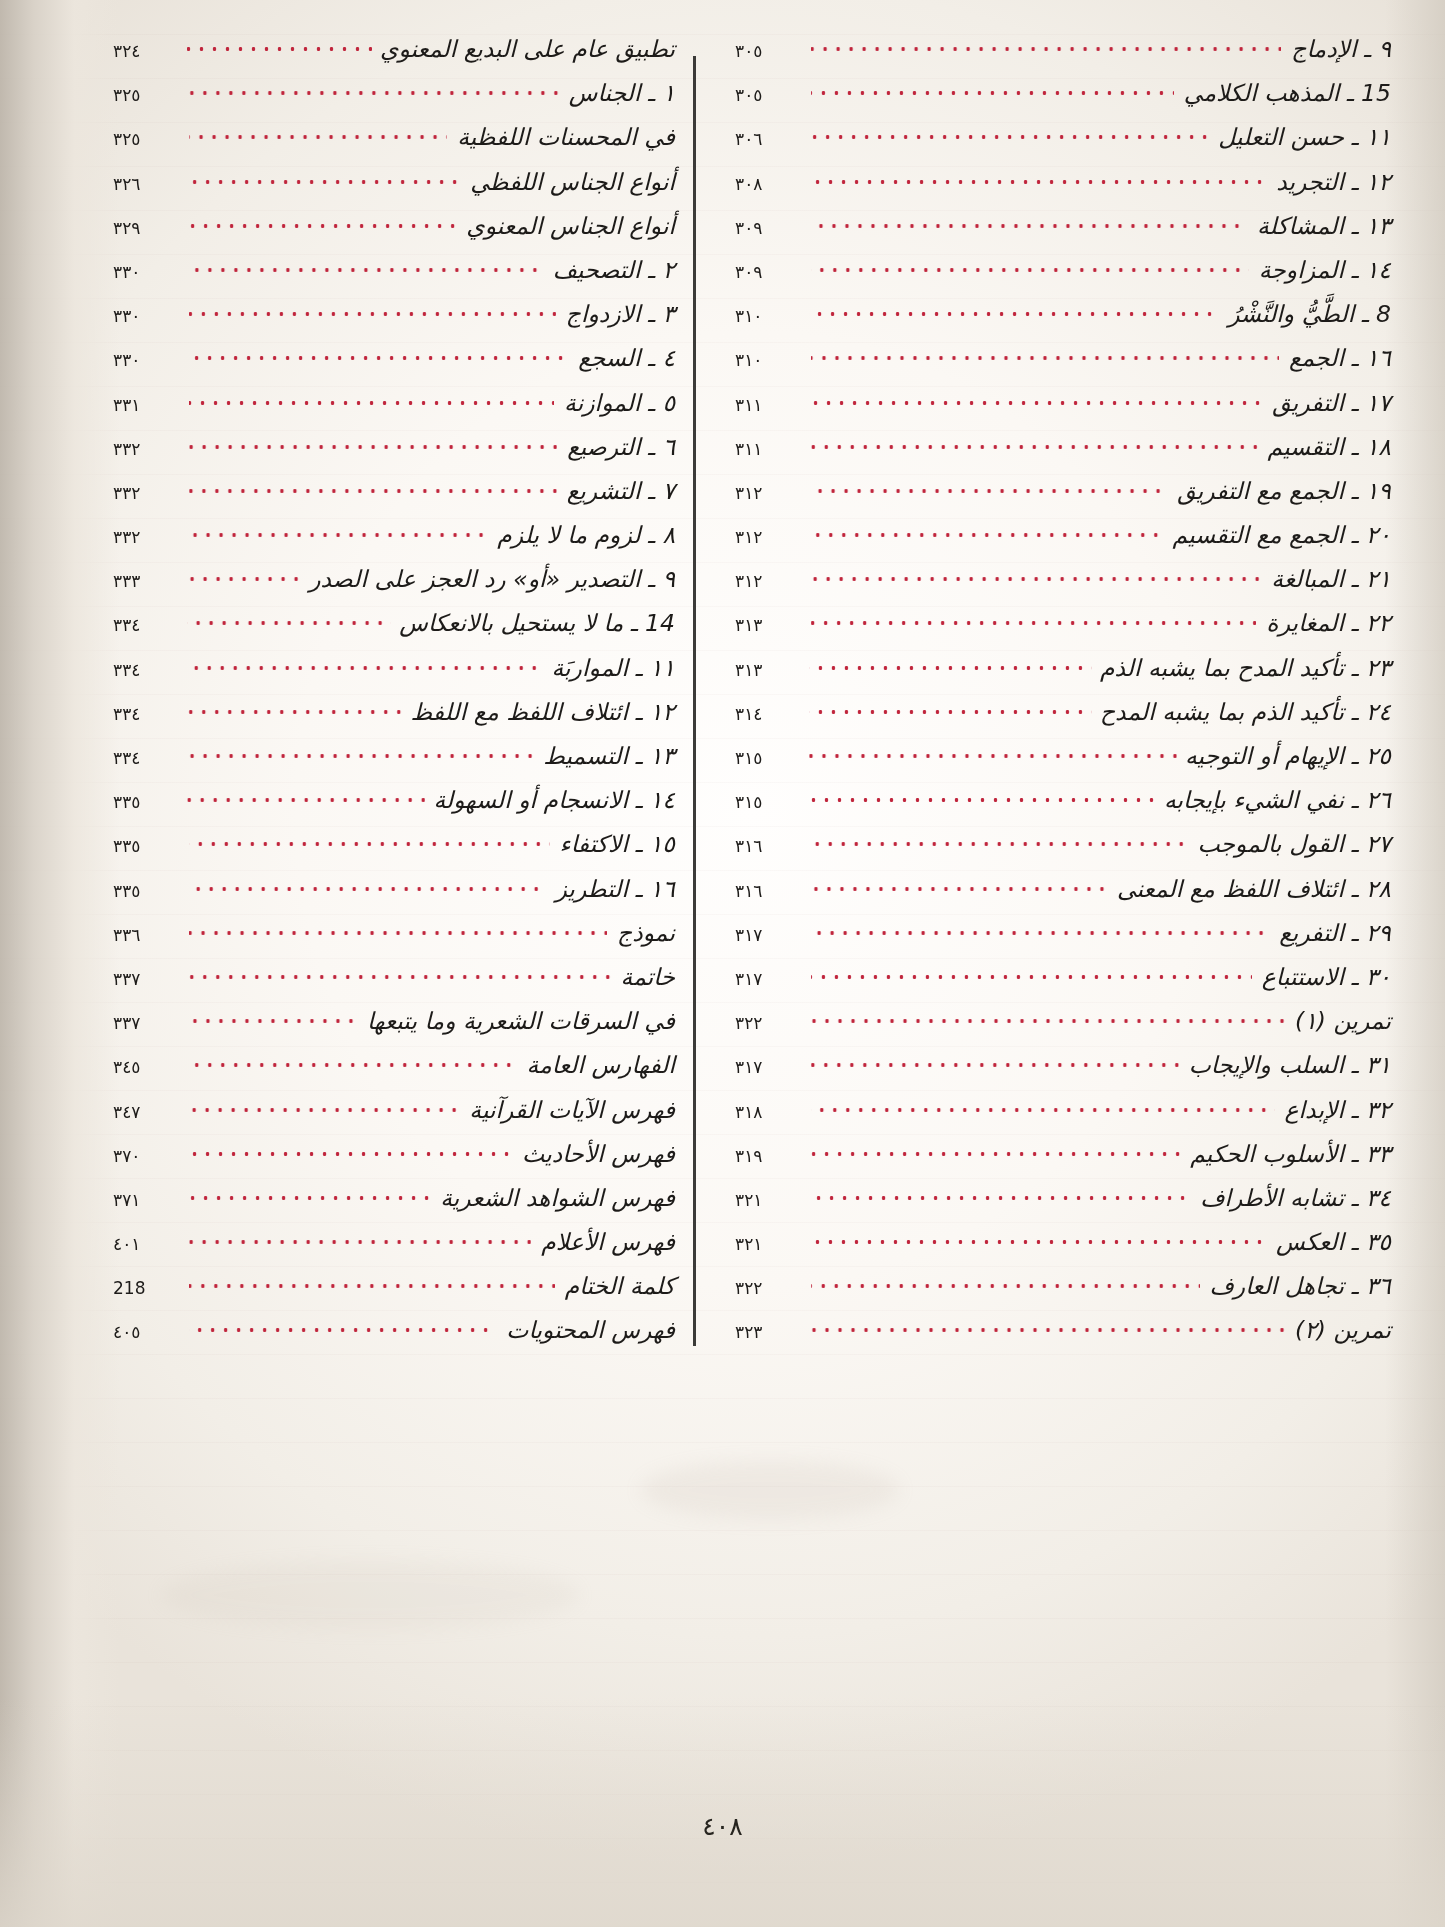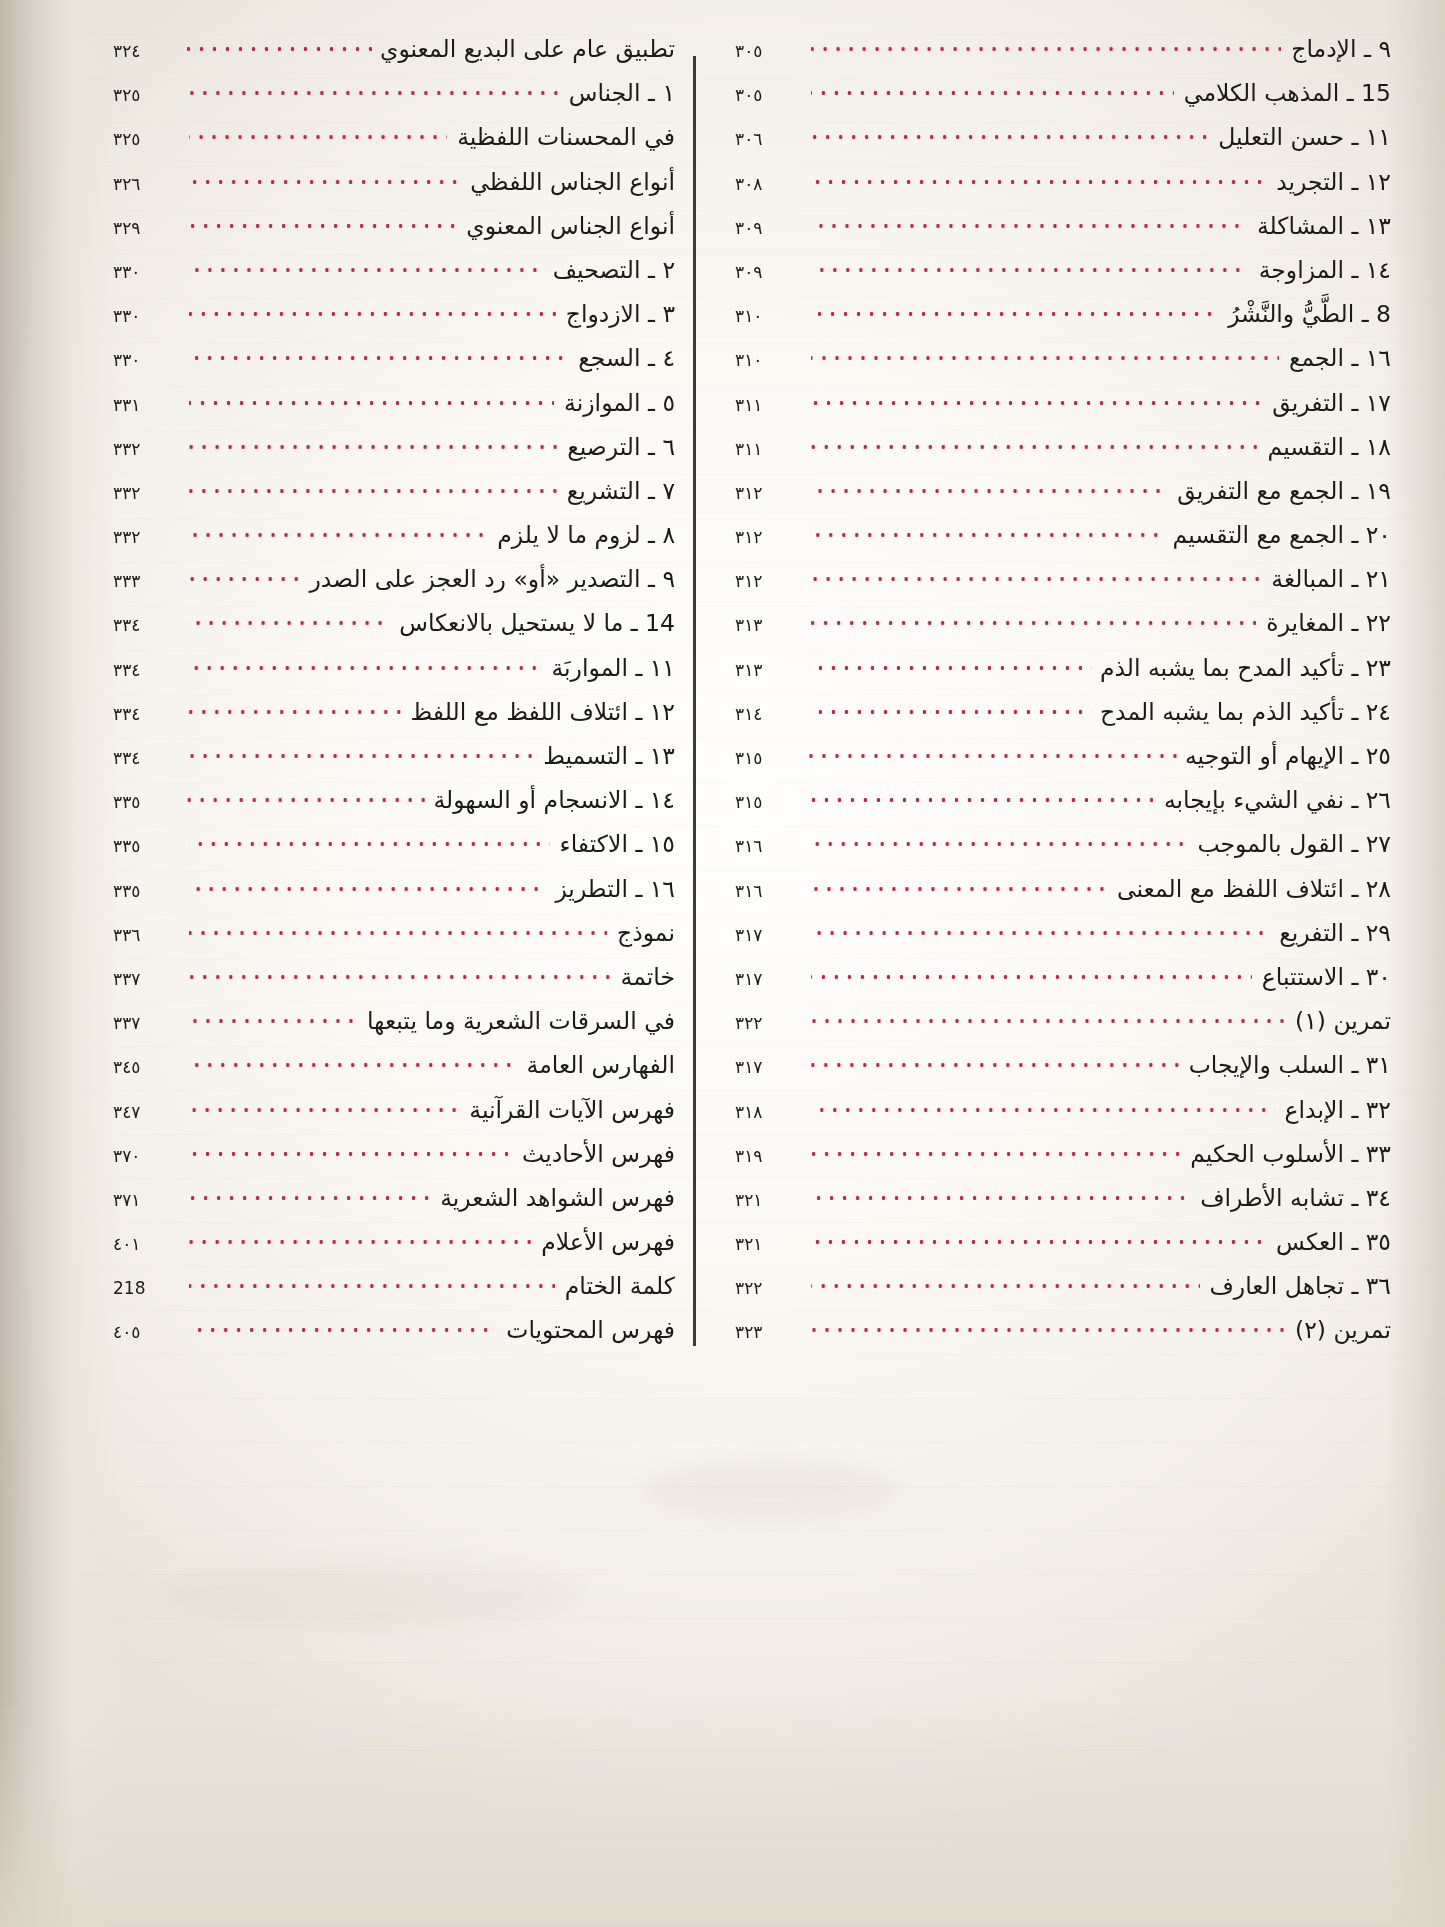--- a/index.html
+++ b/index.html
@@ -88,20 +88,21 @@
     height: 44.2px;
     color: #1d1b19;
     font-size: 23.5px;
     line-height: 1;
     white-space: nowrap;
   }
   .entry .title {
     flex: 0 0 auto;
     font-family: "DejaVu Sans", sans-serif;
     letter-spacing: 0px;
+    font-style: italic;
   }
   .entry .leader {
     flex: 1 1 auto;
     margin: 0 10px;
     position: relative;
     top: -5px;
     height: 6px;
     overflow: hidden;
     background-image: radial-gradient(circle, #c0253c 1.7px, rgba(0,0,0,0) 2.1px);
     background-size: 13px 6px;
@@ -452,13 +453,14 @@
           <span class="pagenum">218</span>
         </div>
         <div class="entry">
           <span class="title">فهرس المحتويات</span>
           <span class="leader"></span>
           <span class="pagenum">٤٠٥</span>
         </div>
       </div>
   </div>
 
+  <div class="folio">٤٠٨</div>
 </div>
 
 </body></html>

